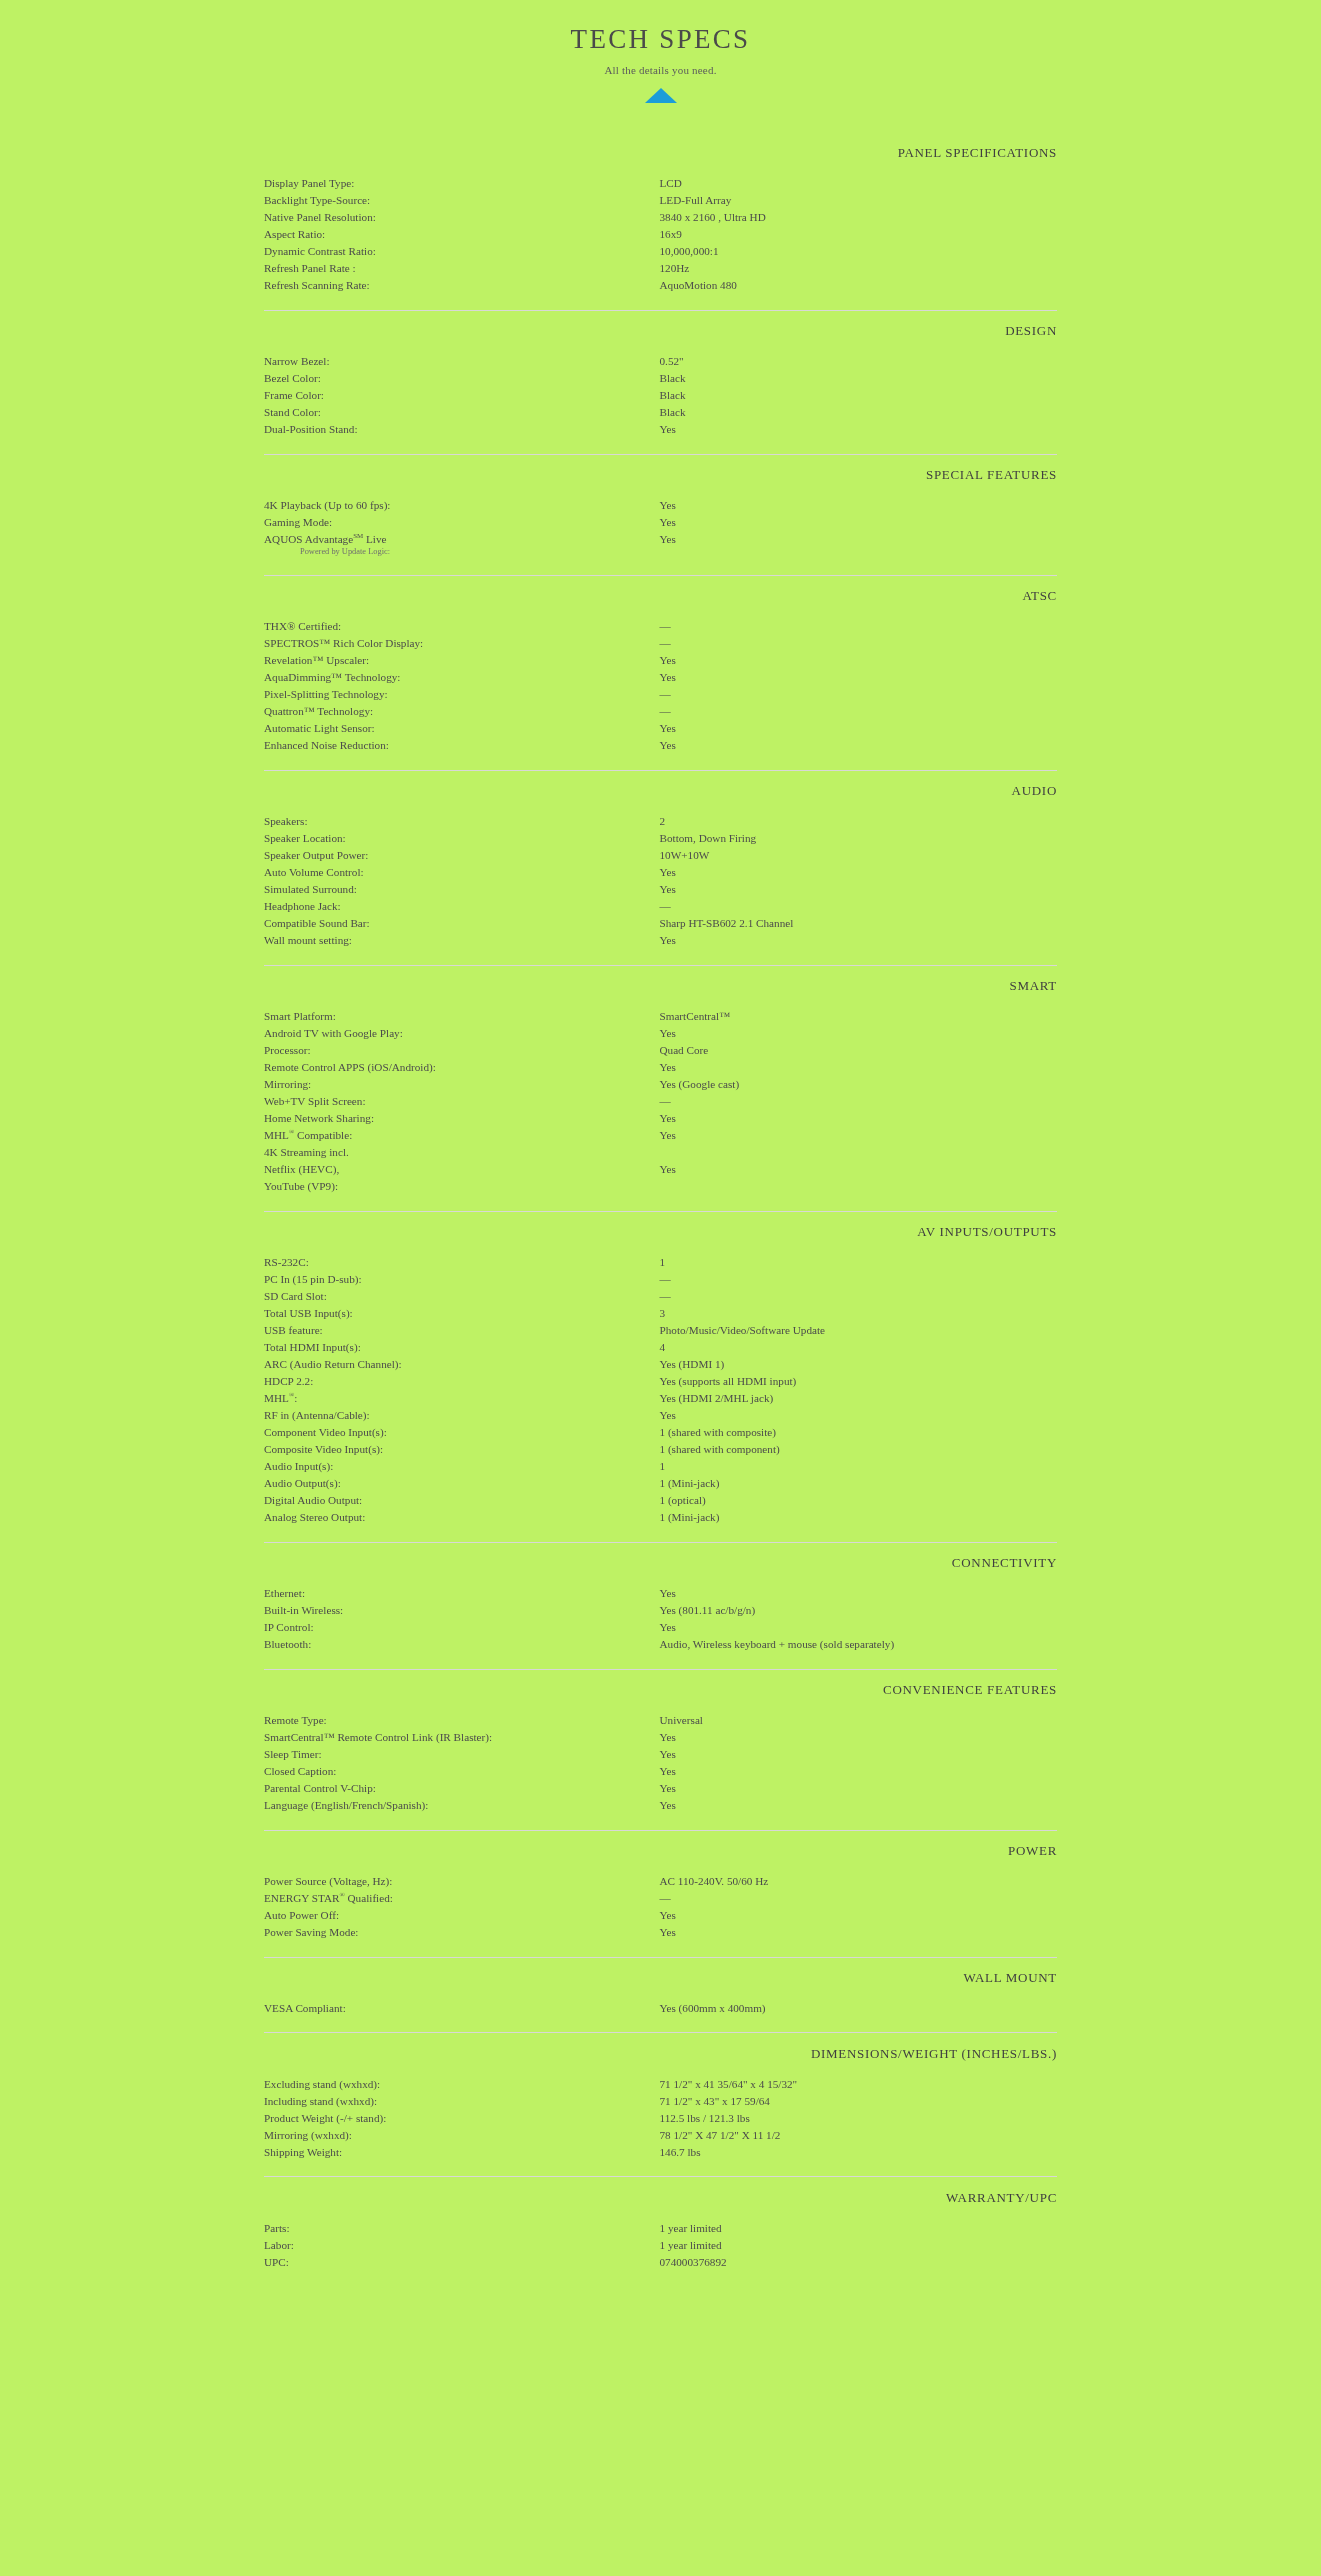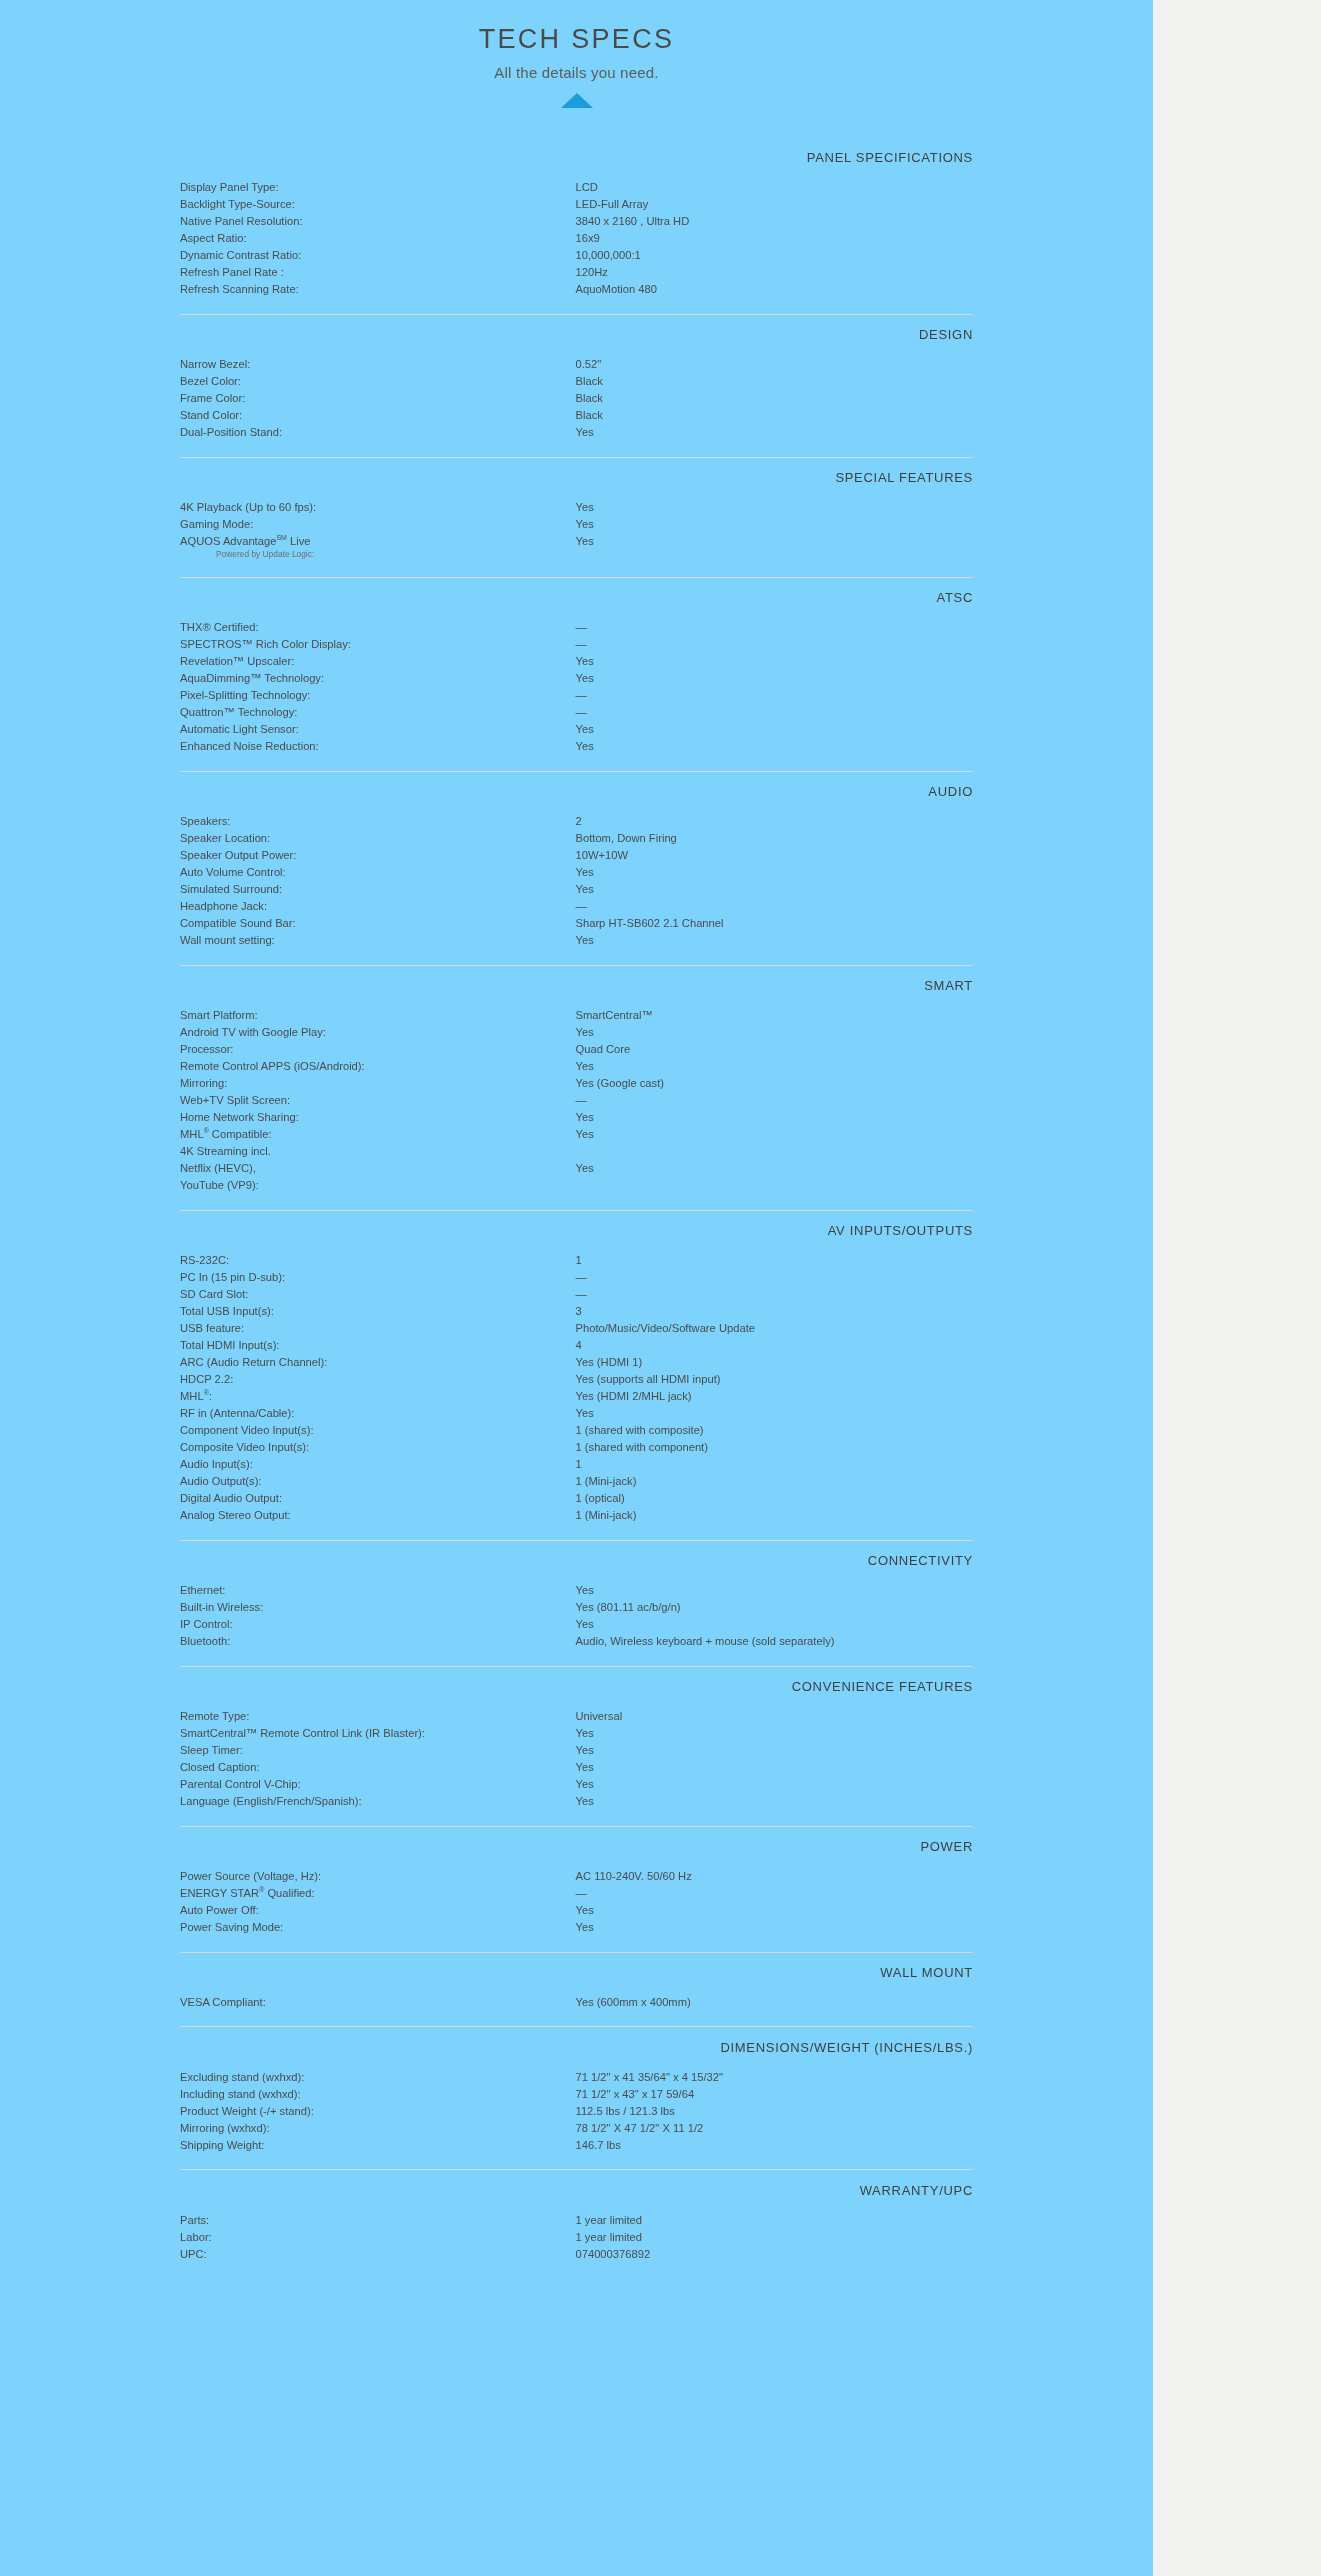--- a/index.html
+++ b/index.html
@@ -7,39 +7,40 @@
     padding: 0;
     background: #f2f2f0;
   }
   body {
     width: 1321px;
     font-family: "Liberation Sans", sans-serif;
     color: #3c3c3c;
     -webkit-font-smoothing: antialiased;
   }
   .page {
-    width: 1153px;
+    width: 1321px;
     min-height: 2576px;
-    background: #7dd3fc;
+    background: #bef264;
     box-sizing: border-box;
     padding-top: 16.4px;
+    font-family: Liberation Serif, serif;
   }
   .header {
     text-align: center;
     padding-top: 7.3px;
   }
   .header h1 {
     font-size: 27px;
     font-weight: 400;
     letter-spacing: 2.3px;
     color: #4a4a4a;
     margin: 0 0 9px 0;
   }
   .header .sub {
-    font-size: 15px;
+    font-size: 11px;
     color: #5c5c5c;
     letter-spacing: 0.2px;
     margin-bottom: 9px;
   }
   .triangle {
     width: 0;
     height: 0;
     border-left: 16.4px solid transparent;
     border-right: 16.4px solid transparent;
     border-bottom: 15.5px solid #1b9dd9;

